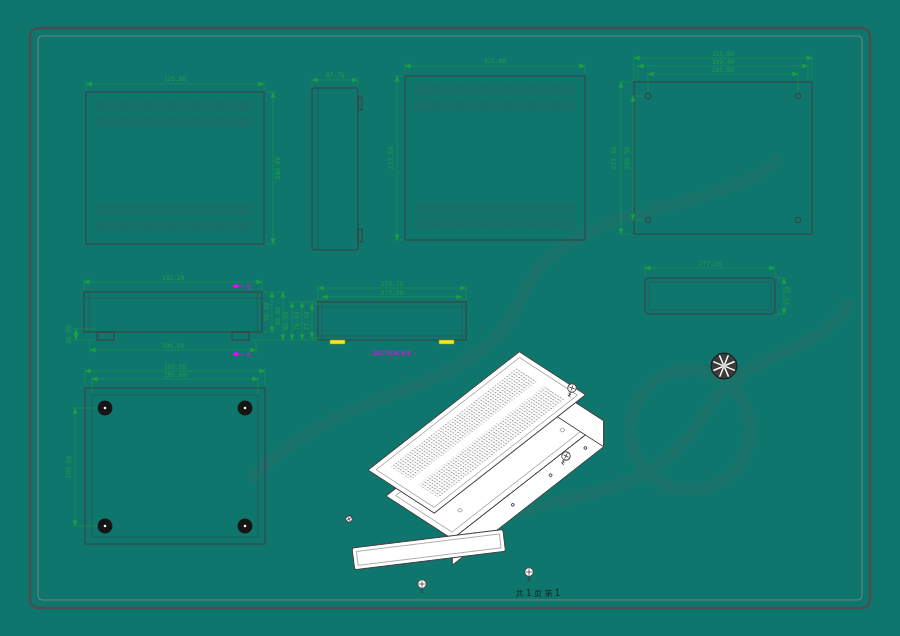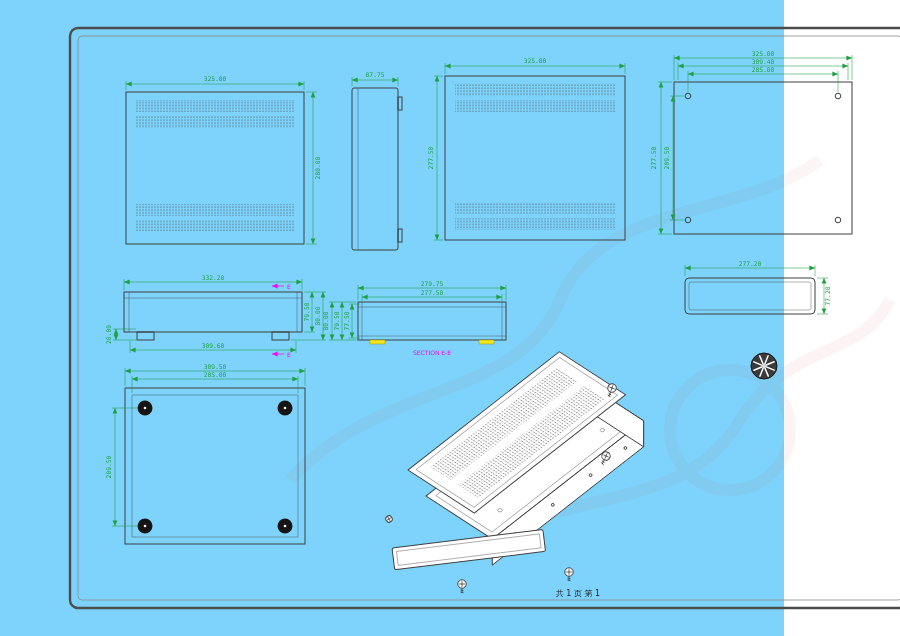--- a/index.html
+++ b/index.html
@@ -1,16 +1,16 @@
 <!DOCTYPE html>
 <html style="--outline: #3f3f3f; --dim: #1fa040; --magenta: #ff00ff; --yellow: #f2e71e;"><head>
 <meta charset="utf-8">
 <style>
   html,body { margin:0; padding:0; background:#ffffff; }
-  .sheet { width:744px; height:636px; position:relative; background:#7dd3fc;padding-left:40px; }
+  .sheet { width:900px; height:636px; position:relative; background:#0f766e; }
   svg { display:block; }
   .frame-outer { fill:none; stroke:#4d4d4d; stroke-width:2.4; }
   .frame-inner { fill:none; stroke:#8a8a8a; stroke-width:0.8; }
   .ol   { fill:none; stroke:var(--outline,#3f3f3f); stroke-width:1; }
   .olf  { fill:#ffffff; stroke:var(--outline,#3f3f3f); stroke-width:1; }
   .thin { fill:none; stroke:var(--outline,#3f3f3f); stroke-width:0.45; opacity:.9; }
   .dots { fill:url(#dotpat); stroke:none; }
   .dim  { fill:none; stroke:var(--dim,#1fa040); stroke-width:0.55; }
   .dimt { fill:var(--dim,#1fa040); font:6.3px "DejaVu Sans Mono", monospace; text-anchor:middle; }
   .mag  { fill:var(--magenta,#ff00ff); font:6px "DejaVu Sans", sans-serif; }

